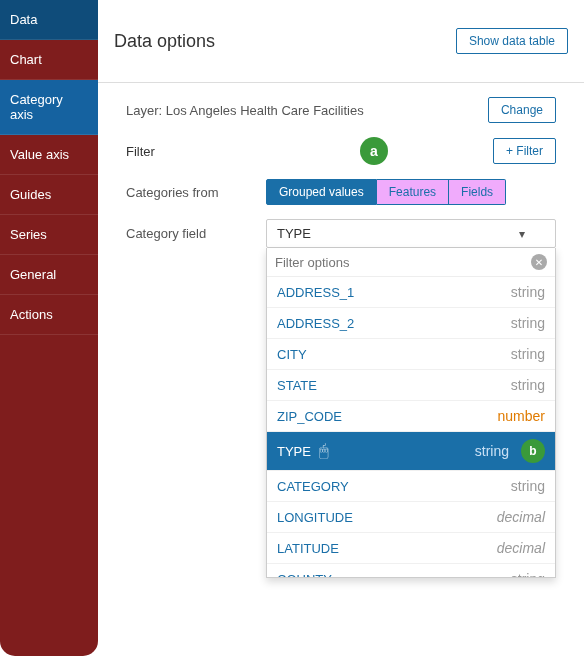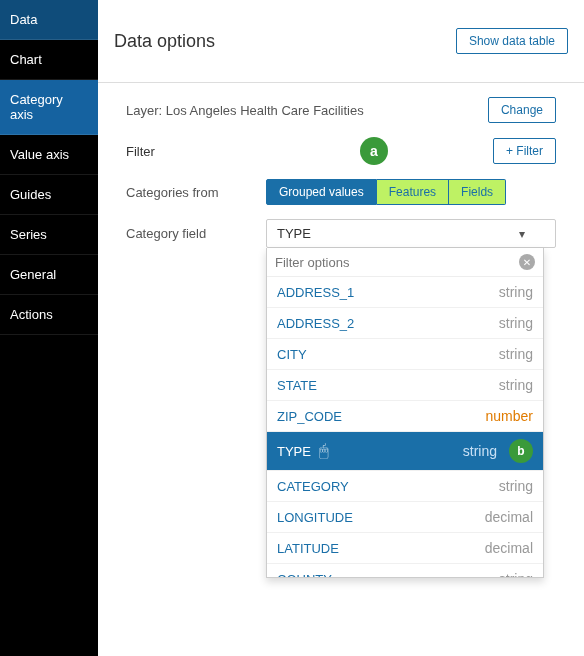--- a/index.html
+++ b/index.html
@@ -8,24 +8,25 @@
       font-size: 13px;
       width: 584px;
       height: 656px;
       overflow: hidden;
       display: flex;
     }
 
     
     .sidebar {
       width: 98px;
-      background: #000000;
+      background: #7f1d1d;
       display: flex;
       flex-direction: column;
       flex-shrink: 0;
+      border-radius: 15px;
     }
     .sidebar-item {
       padding: 12px 10px;
       color: #fff;
       cursor: pointer;
       font-size: 13px;
       border-bottom: 1px solid rgba(255,255,255,0.1);
     }
     .sidebar-item.active {
       background: #1562a0;
@@ -128,21 +129,21 @@
     }
 
     
     .tab-group {
       display: flex;
       gap: 0;
     }
     .tab-btn {
       border: 1px solid #1a6fa8;
       color: #1a6fa8;
-      background: #bef264;
+      background: #f0abfc;
       padding: 5px 12px;
       cursor: pointer;
       font-size: 12px;
     }
     .tab-btn.active {
       background: #1a6fa8;
       color: #fff;
       text-align: right;
     }
     .tab-btn:first-child { border-radius: 2px 0 0 2px; }
@@ -170,21 +171,21 @@
     .select-arrow {
       font-size: 12px;
       color: #555;
     }
 
     
     .dropdown-panel {
       position: absolute;
       top: 100%;
       left: 0;
-      right: 12px;
+      right: 0;
       background: #fff;
       border: 1px solid #ccc;
       border-top: none;
       z-index: 100;
       box-shadow: 0 4px 8px rgba(0,0,0,0.15);
     }
     .dropdown-filter {
       padding: 6px 8px;
       border-bottom: 1px solid #eee;
       display: flex;
@@ -229,21 +230,21 @@
       color: #fff;
     }
     .dropdown-item.selected .item-type {
       color: #c8e0f5;
     }
     .item-type {
       color: #999;
       font-size: 14px;
     }
     .item-type.number { color: #e07b00; }
-    .item-type.decimal { color: #999; }
+    .item-type.decimal { color: #999; font-style: italic; }
     .item-type.string { color: #999; }
 
     
     .cursor-indicator {
       display: inline-block;
       margin-left: 4px;
     }
 
     
     .badge-b {

